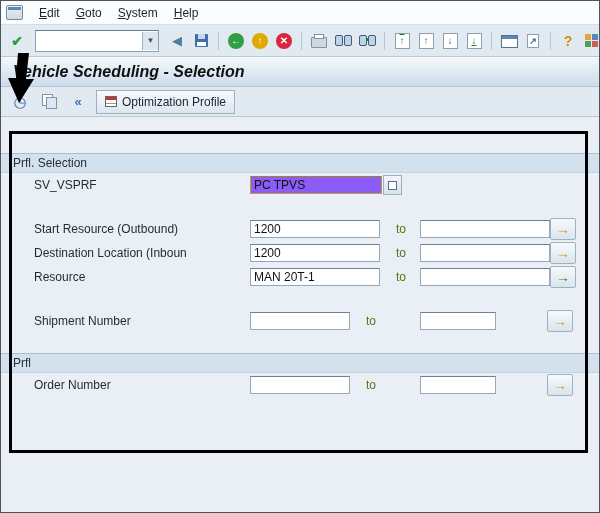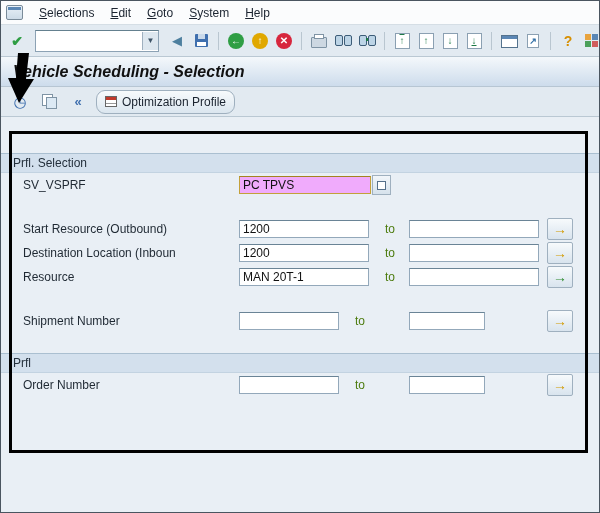--- a/index.html
+++ b/index.html
@@ -59,38 +59,38 @@
 
   
   .apptoolbar{position:absolute;left:0;top:86px;width:100%;height:30px;background:#e2eaf1;
               border-bottom:1px solid #bac8d3;display:flex;align-items:center;gap:7px;padding:0 8px;box-sizing:border-box;}
   .clockic{font-size:15px;color:#3f6fae;line-height:1;}
   .sheets{width:15px;height:15px;position:relative;}
   .sheets::before{content:"";position:absolute;top:0;left:0;width:9px;height:10px;background:#fff;border:1px solid #7e93a4;}
   .sheets::after{content:"";position:absolute;top:3px;left:4px;width:9px;height:10px;background:#dce9f4;border:1px solid #7e93a4;}
   .dbl{color:#3f6fae;font-weight:bold;font-size:13px;}
   .opt-btn{display:flex;align-items:center;gap:5px;height:22px;padding:0 8px;border:1px solid #9fb0bf;
-           border-radius:9px;background:linear-gradient(#f7fafc,#dbe6ef);}
+           border-radius:0;background:linear-gradient(#f7fafc,#dbe6ef);}
   .tableic{width:12px;height:11px;border:1px solid #666;background:#fff;position:relative;box-sizing:border-box;}
   .tableic::before{content:"";position:absolute;top:0;left:0;right:0;height:3px;background:#c0392b;}
   .tableic::after{content:"";position:absolute;top:6px;left:0;right:0;height:1px;background:#999;}
 
   
   .content{position:absolute;left:0;top:132px;width:100%;height:calc(100% - 116px);background:#e9eff5;
            padding-top:20px;box-sizing:border-box;}
   .section{margin-bottom:20px;}
   .sec-head{height:18px;line-height:18px;background:#d3e0ed;border-top:1px solid #aabfd0;
             border-bottom:1px solid #c3d3e1;padding-left:12px;color:#24303c;}
   .row{display:flex;align-items:center;height:24px;padding-left:22px;padding-right:26px;box-sizing:border-box;}
-  .lbl{width:216px;flex:none;color:#1f2933;}
+  .lbl{width:216px;flex:none;color:#1f2933;margin-left:11px;}
   .lbl2{width:64px;margin-left:18px;flex:none;color:#1f2933;}
   .tolbl{margin-left:16px;width:24px;flex:none;color:#4d7c0f;}
   .field{height:18px;box-sizing:border-box;background:#fff;border:1px solid #93a8ba;border-top-color:#6a8496;
          font:12px "Liberation Sans",sans-serif;padding:0 3px;color:#111;outline:none;flex:none;}
-  .hl{background:#f0abfc;border-color:#c3a13a;border-top-color:#a3831f;}
+  .hl{background:#8b5cf6;border-color:#c3a13a;border-top-color:#a3831f;}
   .w132{width:132px}.w84{width:84px}.w72{width:72px}.w130{width:130px}.w100{width:100px}.w76{width:76px}
   .ml30{margin-left:30px;}
   .mc-btn{width:17px;height:18px;margin-left:1px;background:linear-gradient(#f2f6fa,#d6e2ec);
           border:1px solid #9fb0bf;display:flex;align-items:center;justify-content:center;flex:none;}
   .mc-btn::before{content:"";width:7px;height:7px;background:#fff;border:1px solid #56708a;}
   .arrow-btn{margin-left:auto;width:24px;height:20px;background:linear-gradient(#f7fafc,#d9e4ee);
              border:1px solid #9fb0bf;border-radius:2px;display:flex;align-items:center;justify-content:center;
              font-weight:bold;font-size:14px;color:#d29a00;flex:none;}
   .arrow-btn.green-a{color:#2e8b2e;}
 
@@ -99,21 +99,20 @@
              box-sizing:border-box;pointer-events:none;z-index:5;}
   .anno-arrow{position:absolute;left:4px;top:52px;z-index:6;pointer-events:none;}
 </style>
 </head>
 <body>
 
 <div class="screen">
 
   <div class="menubar">
     <span class="sysicon"></span>
-    <span class="menu-item"><u>S</u><span>elections</span></span>
     <span class="menu-item"><u>E</u><span>dit</span></span>
     <span class="menu-item"><u>G</u><span>oto</span></span>
     <span class="menu-item"><u>S</u><span>ystem</span></span>
     <span class="menu-item"><u>H</u><span>elp</span></span>
   </div>
 
   <div class="toolbar">
     <span class="tbtn">
         <span class="checkglyph">✔</span>
       </span>

